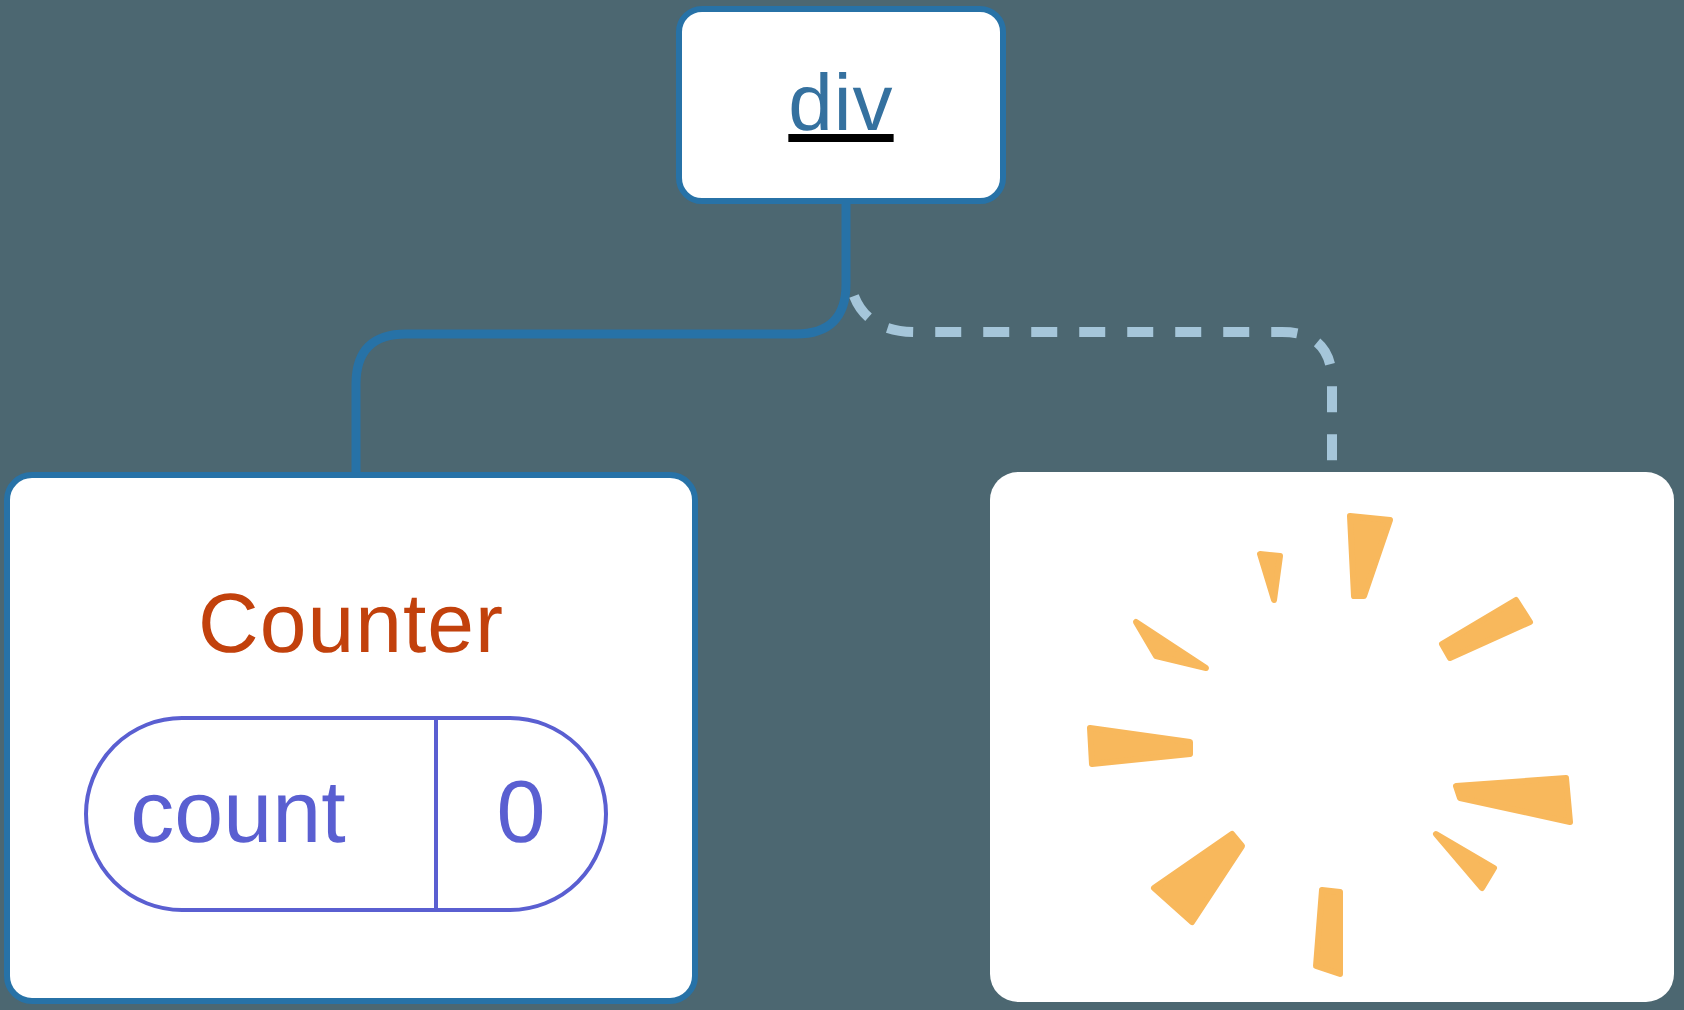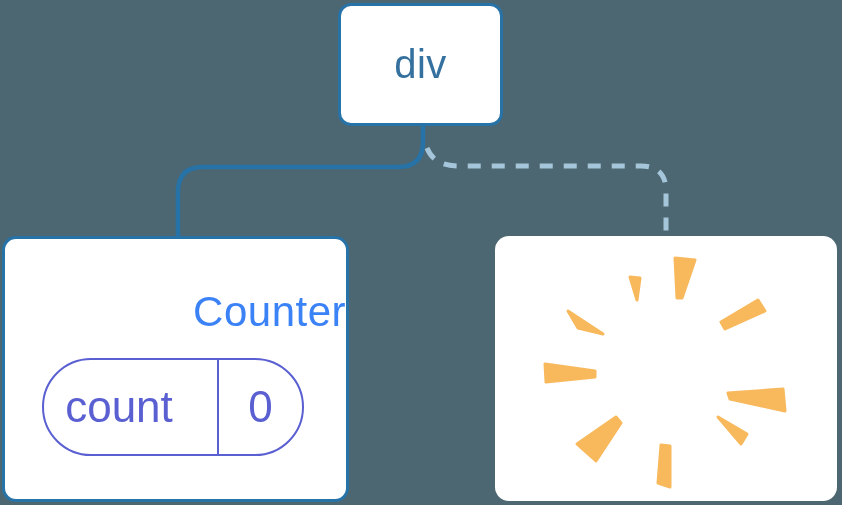--- a/index.html
+++ b/index.html
@@ -25,28 +25,29 @@
     left: 0; top: 0;
     width: 842px;
     height: 505px;
     pointer-events: none;
   }
   .node-root {
     position: absolute;
     left: 338px;
     top: 3px;
     width: 165px;
-    height: 123px;
+    height: 99px;
     box-sizing: border-box;
     background: #ffffff;
     border: 3.5px solid #2772a7;
     border-radius: 13px;
     display: flex;
     align-items: center;
     justify-content: center;
+    text-decoration: underline;
   }
   .node-root .label {
     color: #35719f;
     font-size: 40px;
     font-weight: 500;
     letter-spacing: 0.5px;
   }
   .card-counter {
     position: absolute;
     left: 2px;
@@ -56,22 +57,22 @@
     box-sizing: border-box;
     background: #ffffff;
     border: 3.5px solid #2772a7;
     border-radius: 14px;
   }
   .card-counter .title {
     position: absolute;
     left: 0;
     right: 0;
     top: 50px;
-    text-align: right;
-    color: #3b82f6;
+    text-align: center;
+    color: #c2410c;
     font-size: 42px;
     font-weight: 500;
     letter-spacing: 0.5px;
     line-height: 1.1;
   }
   .state-pill {
     position: absolute;
     left: 37px;
     top: 119px;
     width: 262px;

